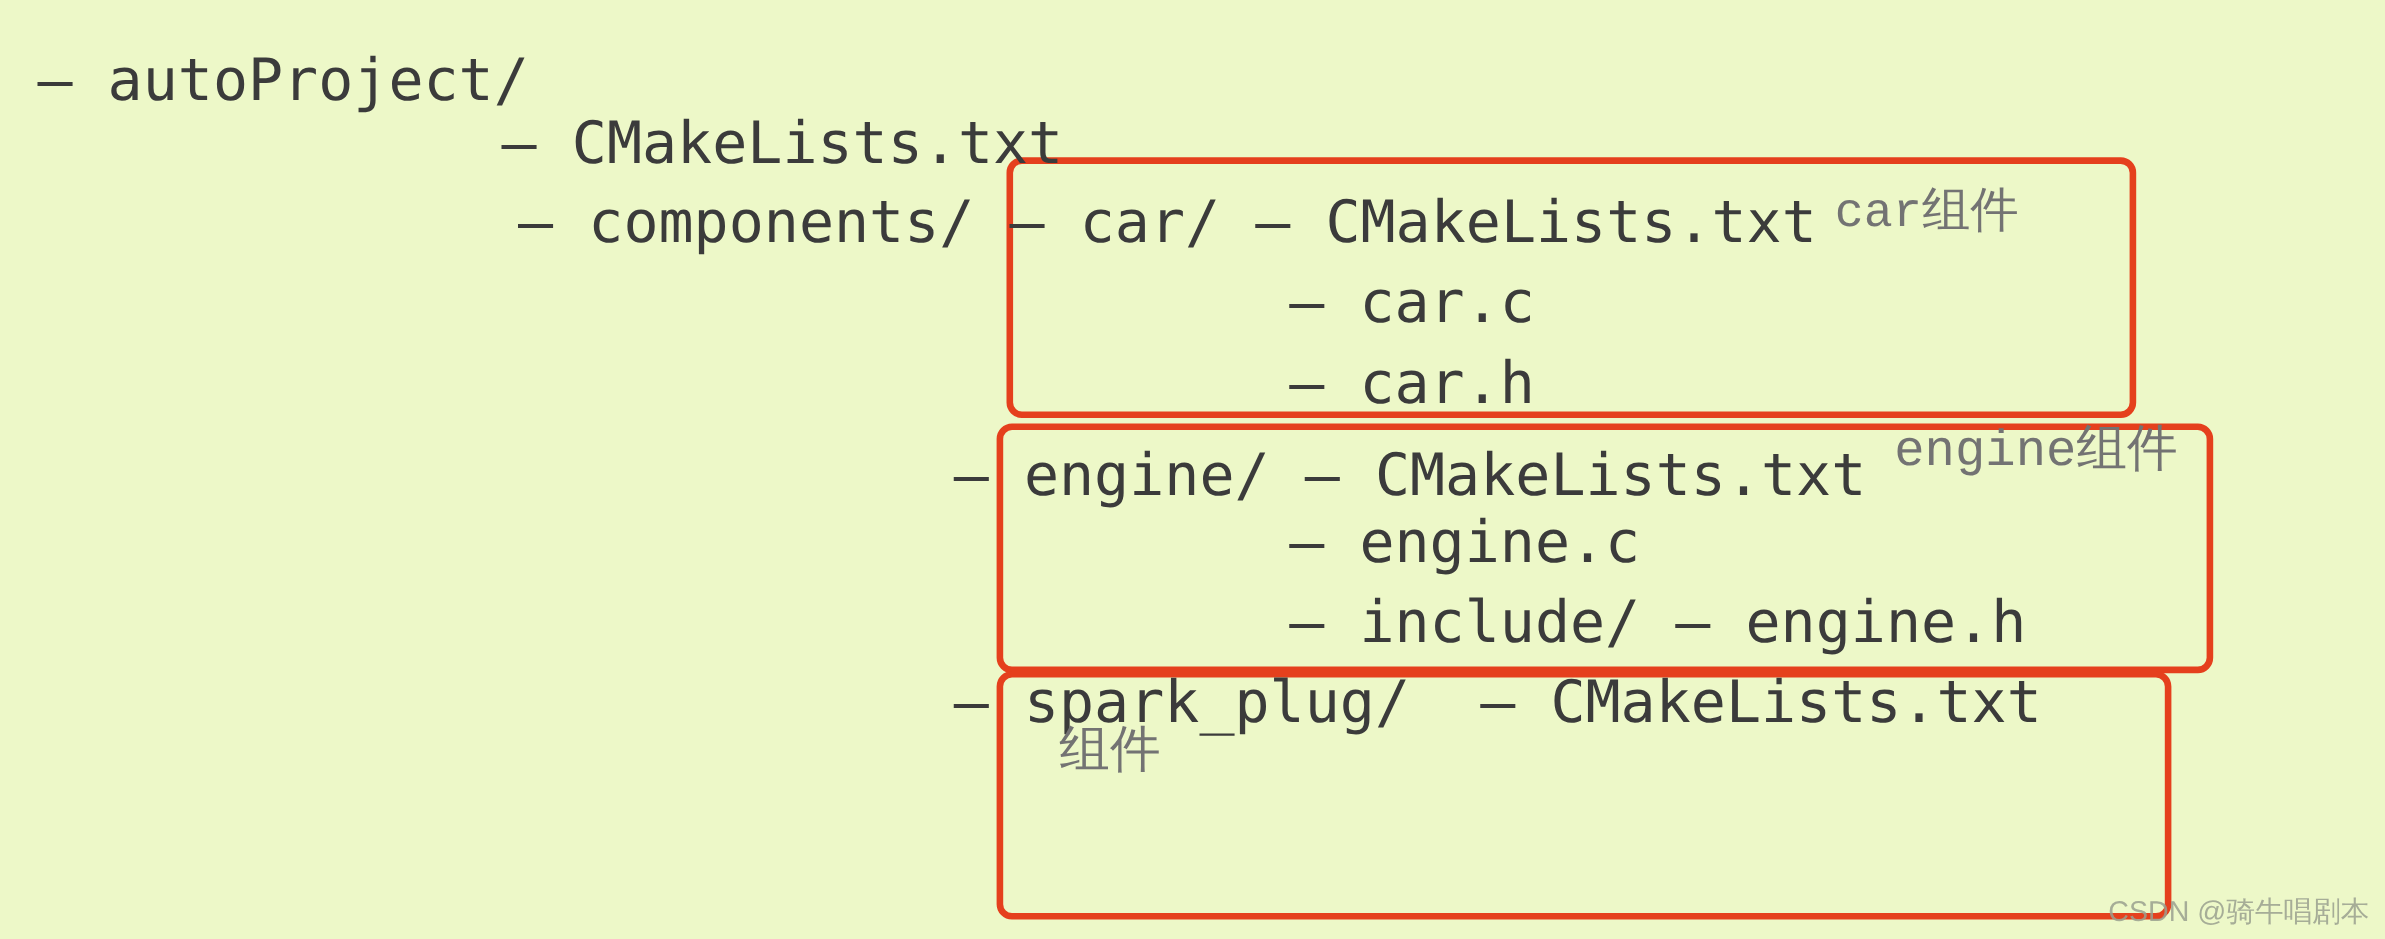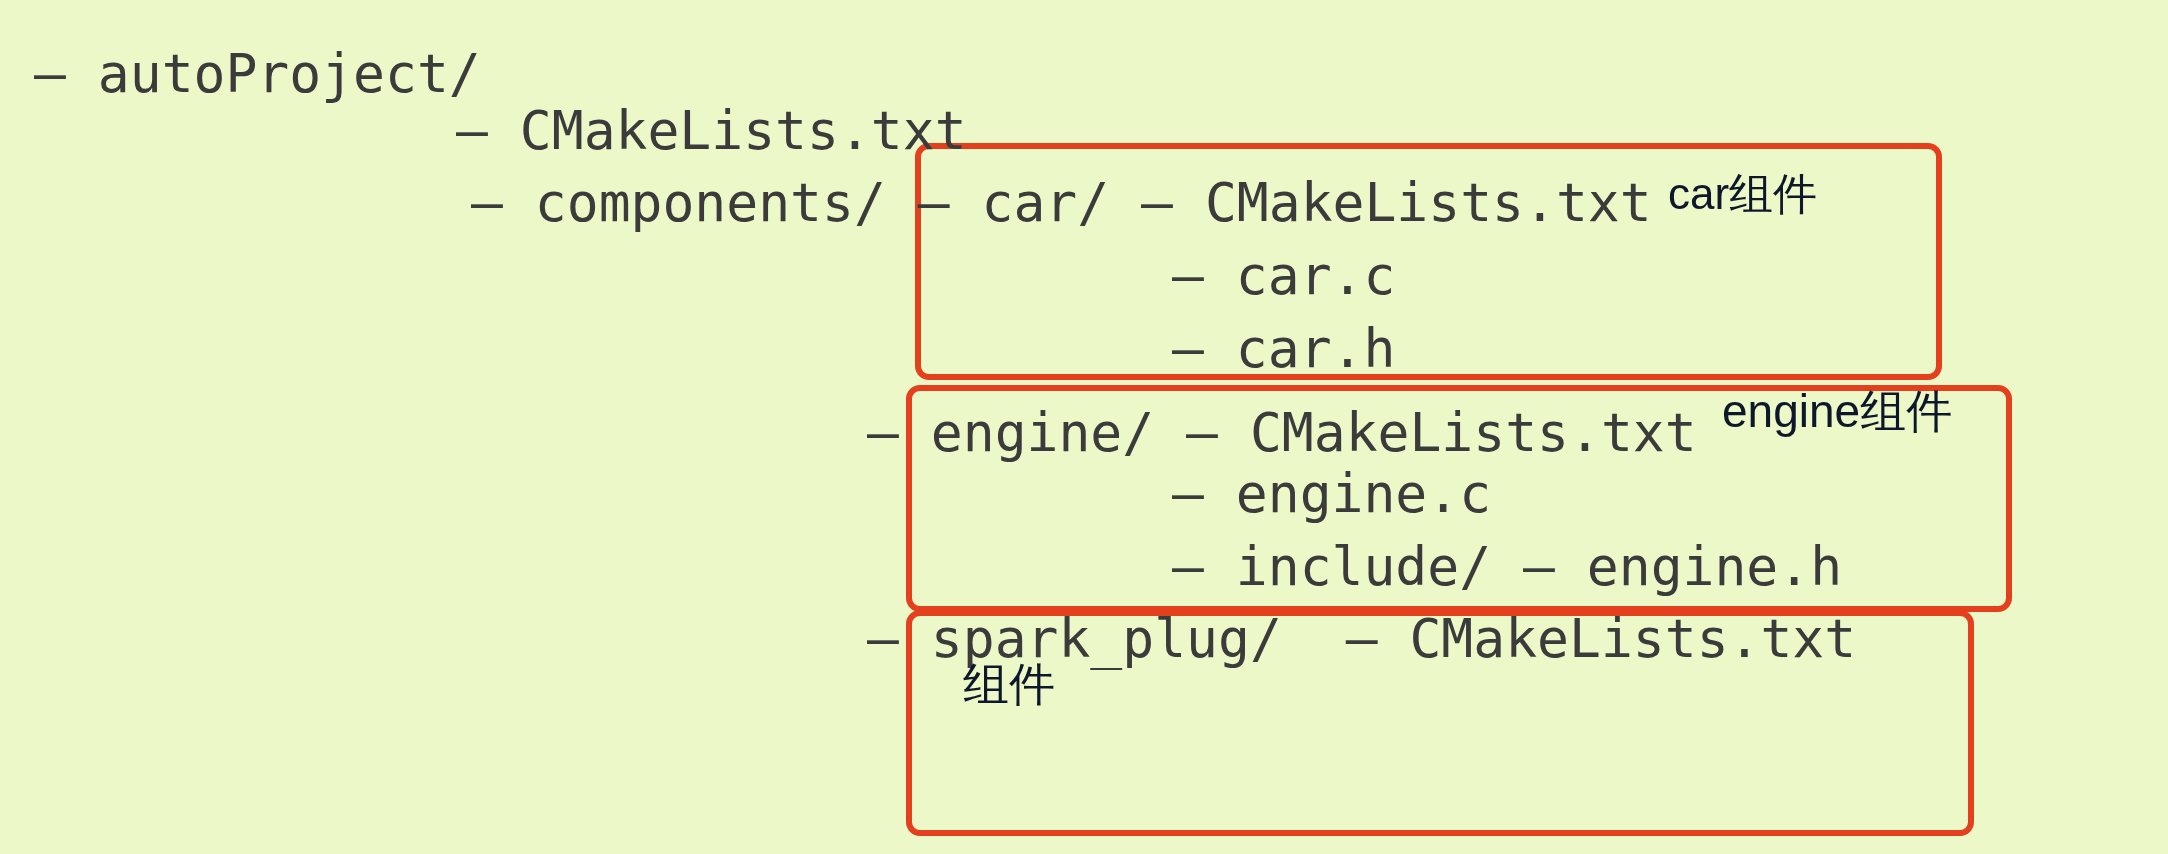--- a/index.html
+++ b/index.html
@@ -28,23 +28,23 @@
   .red-box {
     position: absolute;
     z-index: 1;
     border: 6px solid #e5401d;
     border-radius: 14px;
     background: transparent;
   }
   .annotation {
     position: absolute;
     z-index: 3;
-    color: #0f172a;
+    color: #737373;
     white-space: pre;
-    font-family: Liberation Sans, sans-serif;
+    font-family: Liberation Mono, monospace;
     line-height: 1.1;
   }
   .watermark {
     position: absolute;
     z-index: 4;
     right: 14px;
     bottom: 8px;
     font-size: 26px;
     color: #9aa08f;
     opacity: 0.85;
@@ -67,14 +67,15 @@
   <div class="tree-line" style="left:1172px; top:313px;">– car.h</div>
   <div class="tree-line" style="left:867px; top:385px;margin-top:12px;">– engine/ – CMakeLists.txt</div>
   <div class="tree-line" style="left:1172px; top:458px;">– engine.c</div>
   <div class="tree-line" style="left:1172px; top:531px;">– include/ – engine.h</div>
   <div class="tree-line" style="left:867px; top:603px;text-align:right;">– spark_plug/  – CMakeLists.txt</div>
 
   <div class="annotation" style="left:1668px; top:170px; font-size:44px;">car组件</div>
   <div class="annotation" style="left:1722px; top:386px; font-size:46px;">engine组件</div>
   <div class="annotation" style="left:963px; top:659px; font-size:46px;">组件</div>
 
+  <div class="watermark">CSDN @骑牛唱剧本</div>
 
 </div>
 
 </body></html>

